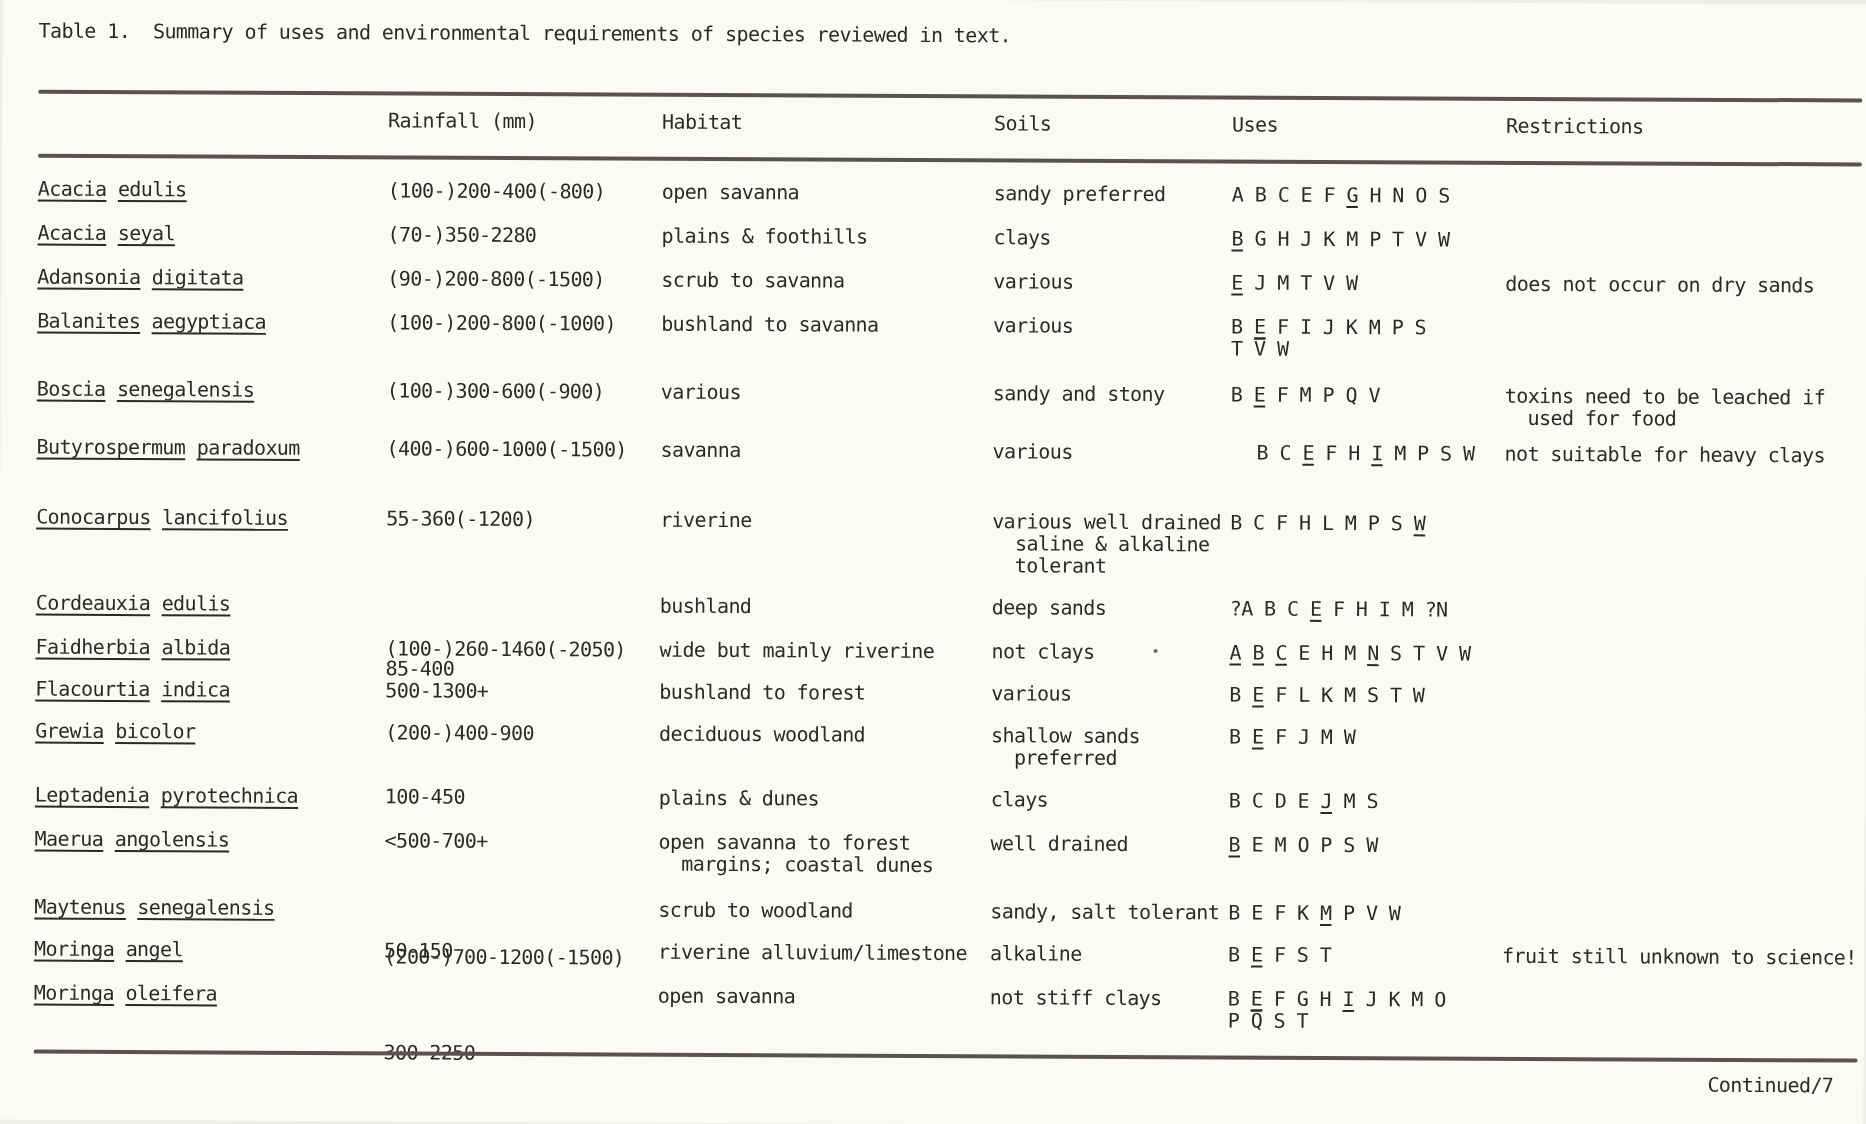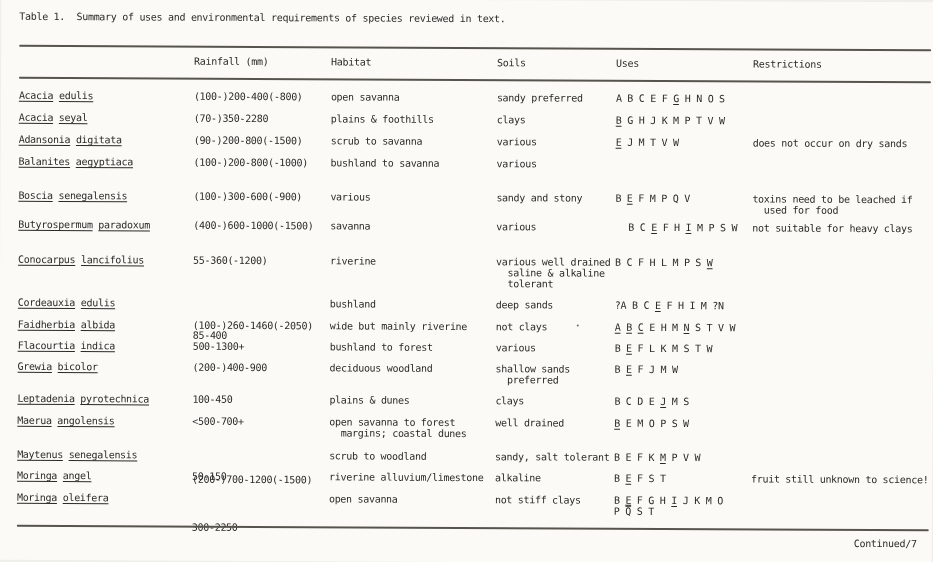--- a/index.html
+++ b/index.html
@@ -66,20 +66,21 @@
         <div class="cell" style="left: 330px;"><div class="line">scrub to savanna</div></div>
         <div class="cell" style="left: 496px;"><div class="line">various</div></div>
         <div class="cell" style="left: 615px;"><div class="line"><span class="u">E</span> <span>J</span> <span>M</span> <span>T</span> <span>V</span> <span>W</span></div></div>
         <div class="cell" style="left: 752px;"><div class="line">does not occur on dry sands</div></div>
       </div>
       <div class="row" style="top: 158px;">
         <div class="cell" style="left: 18px;"><div class="line"><span class="u">Balanites</span> <span class="u">aegyptiaca</span></div></div>
         <div class="cell" style="left: 193px;"><div class="line">(100-)200-800(-1000)</div></div>
         <div class="cell" style="left: 330px;"><div class="line">bushland to savanna</div></div>
         <div class="cell" style="left: 496px;"><div class="line">various</div></div>
+        <div class="cell" style="left: 615px;"><div class="line"><span>B</span> <span class="u">E</span> <span>F</span> <span>I</span> <span>J</span> <span>K</span> <span>M</span> <span>P</span> <span>S</span></div><div class="line"><span>T</span> <span class="o">V</span> <span>W</span></div></div>
         <div class="cell" style="left: 752px;"></div>
       </div>
       <div class="row" style="top: 192px;">
         <div class="cell" style="left: 18px;"><div class="line"><span class="u">Boscia</span> <span class="u">senegalensis</span></div></div>
         <div class="cell" style="left: 193px;"><div class="line">(100-)300-600(-900)</div></div>
         <div class="cell" style="left: 330px;"><div class="line">various</div></div>
         <div class="cell" style="left: 496px;"><div class="line">sandy and stony</div></div>
         <div class="cell" style="left: 615px;"><div class="line"><span>B</span> <span class="u">E</span> <span>F</span> <span>M</span> <span>P</span> <span>Q</span> <span>V</span></div></div>
         <div class="cell" style="left: 752px;"><div class="line">toxins need to be leached if</div><div class="line">  used for food</div></div>
       </div>

